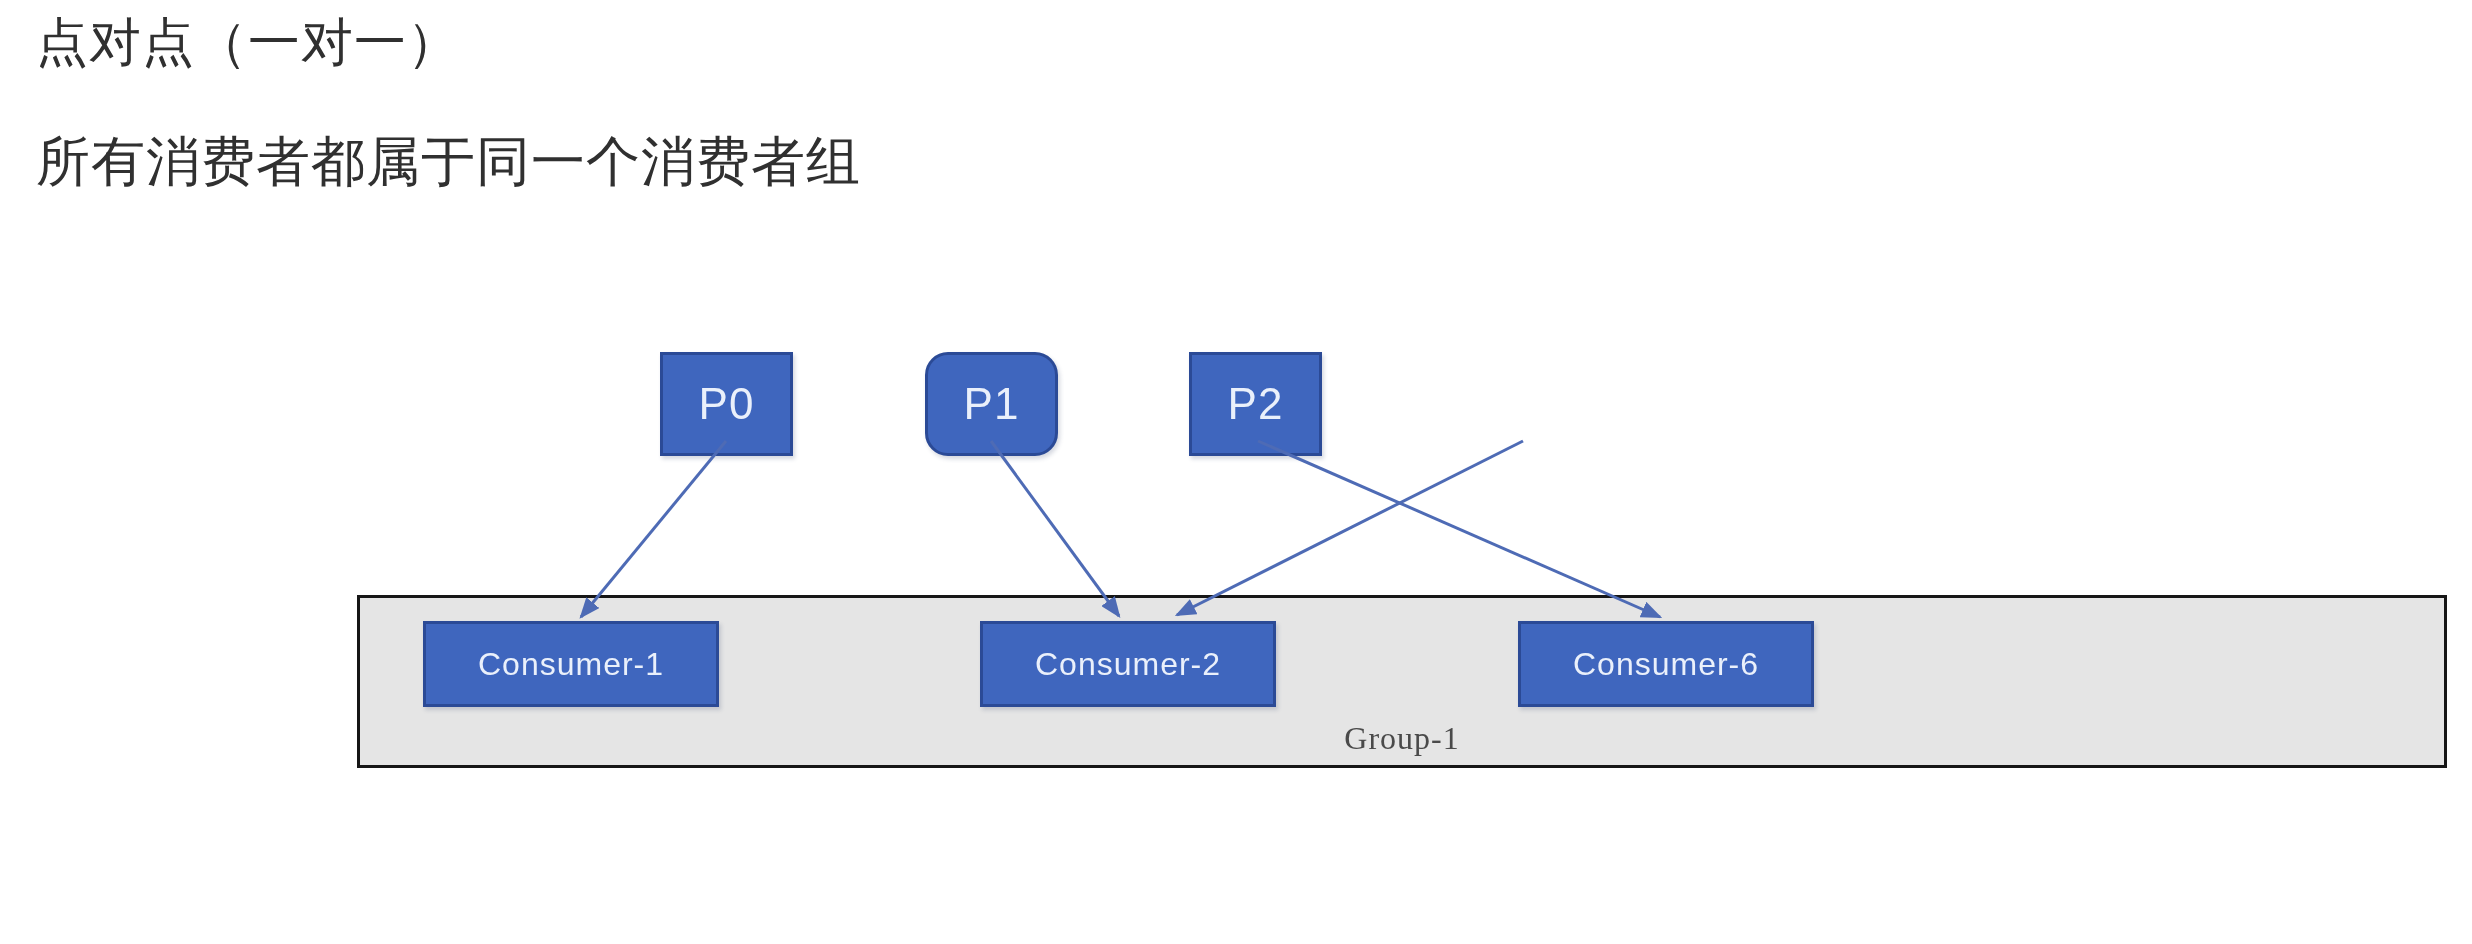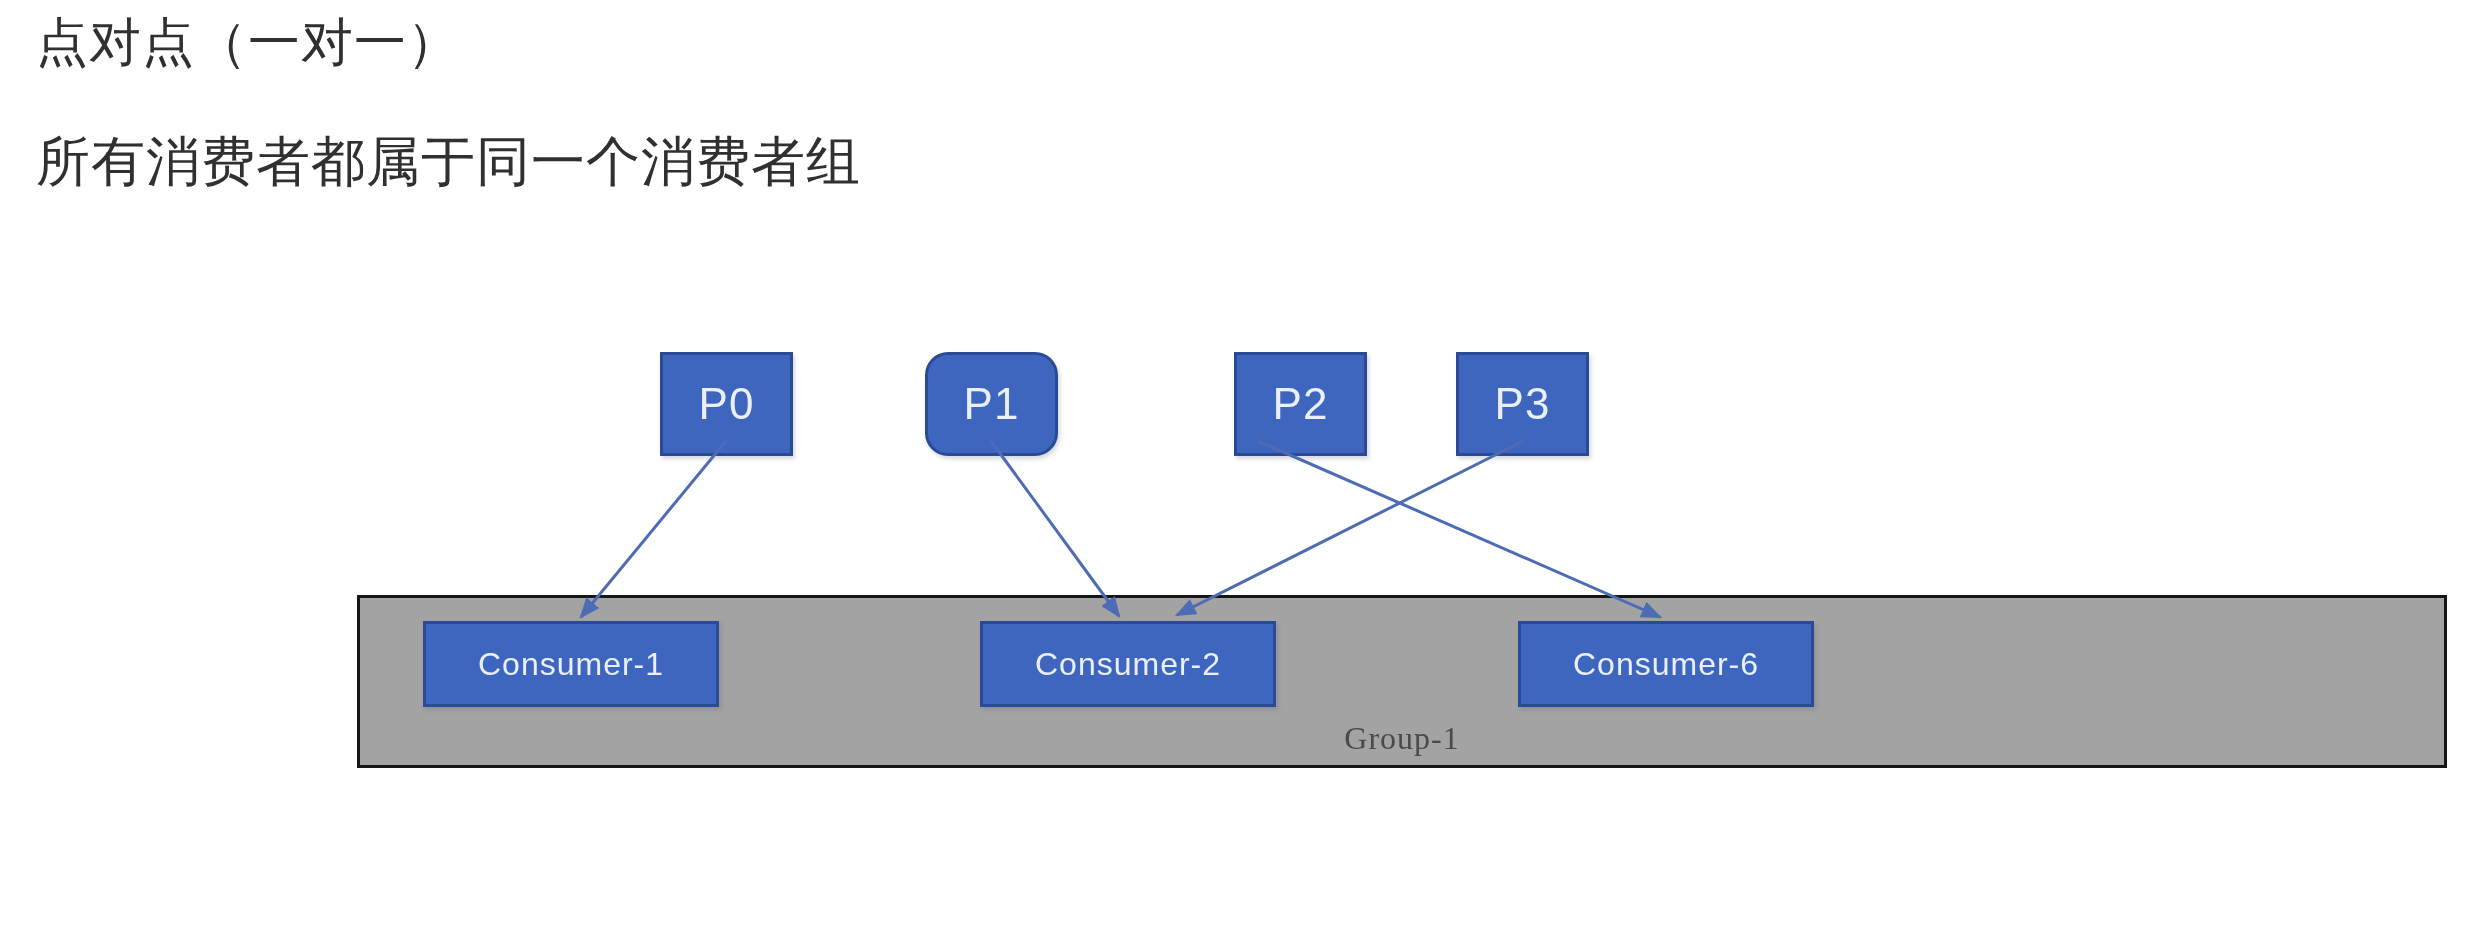--- a/index.html
+++ b/index.html
@@ -35,31 +35,31 @@
     z-index:2;
   }
   .pbox .lbl{
     color:#eaf0fb;
     font-size:44px;
     font-weight:400;
     letter-spacing:1px;
   }
   .pos-p0{left:660px;}
   .pos-p1{left:925px;border-radius:23px;}
-  .pos-p2{left:1189px;margin-left:45px;}
+  .pos-p2{left:1189px;}
   .pos-p3{left:1456px;}
 
   
   .group-rect{
     position:absolute;
     left:357px;top:595px;
     width:2090px;height:173px;
     box-sizing:border-box;
     border:3px solid #161616;
-    background:#a3a3a3;
+    background:#e5e5e5;
     z-index:1;
     padding-left:48px;
   }
   .consumer{
     position:absolute;
     top:23px;
     width:296px;height:86px;
     box-sizing:border-box;
     display:flex;align-items:center;justify-content:center;
     border:3px solid #2b4a96;
@@ -104,23 +104,20 @@
 
   <div class="pbox pos-p0">
     <span class="lbl">P0</span>
   </div>
   <div class="pbox pos-p1">
     <span class="lbl">P1</span>
   </div>
   <div class="pbox pos-p2">
     <span class="lbl">P2</span>
   </div>
-  <div class="pbox pos-p3">
-    <span class="lbl">P3</span>
-  </div>
 
   <div class="group-rect">
     <div class="consumer pos-c1">
       <span class="lbl">Consumer-1</span>
     </div>
     <div class="consumer pos-c2">
       <span class="lbl">Consumer-2</span>
     </div>
     <div class="consumer pos-c3">
       <span class="lbl">Consumer-6</span>

